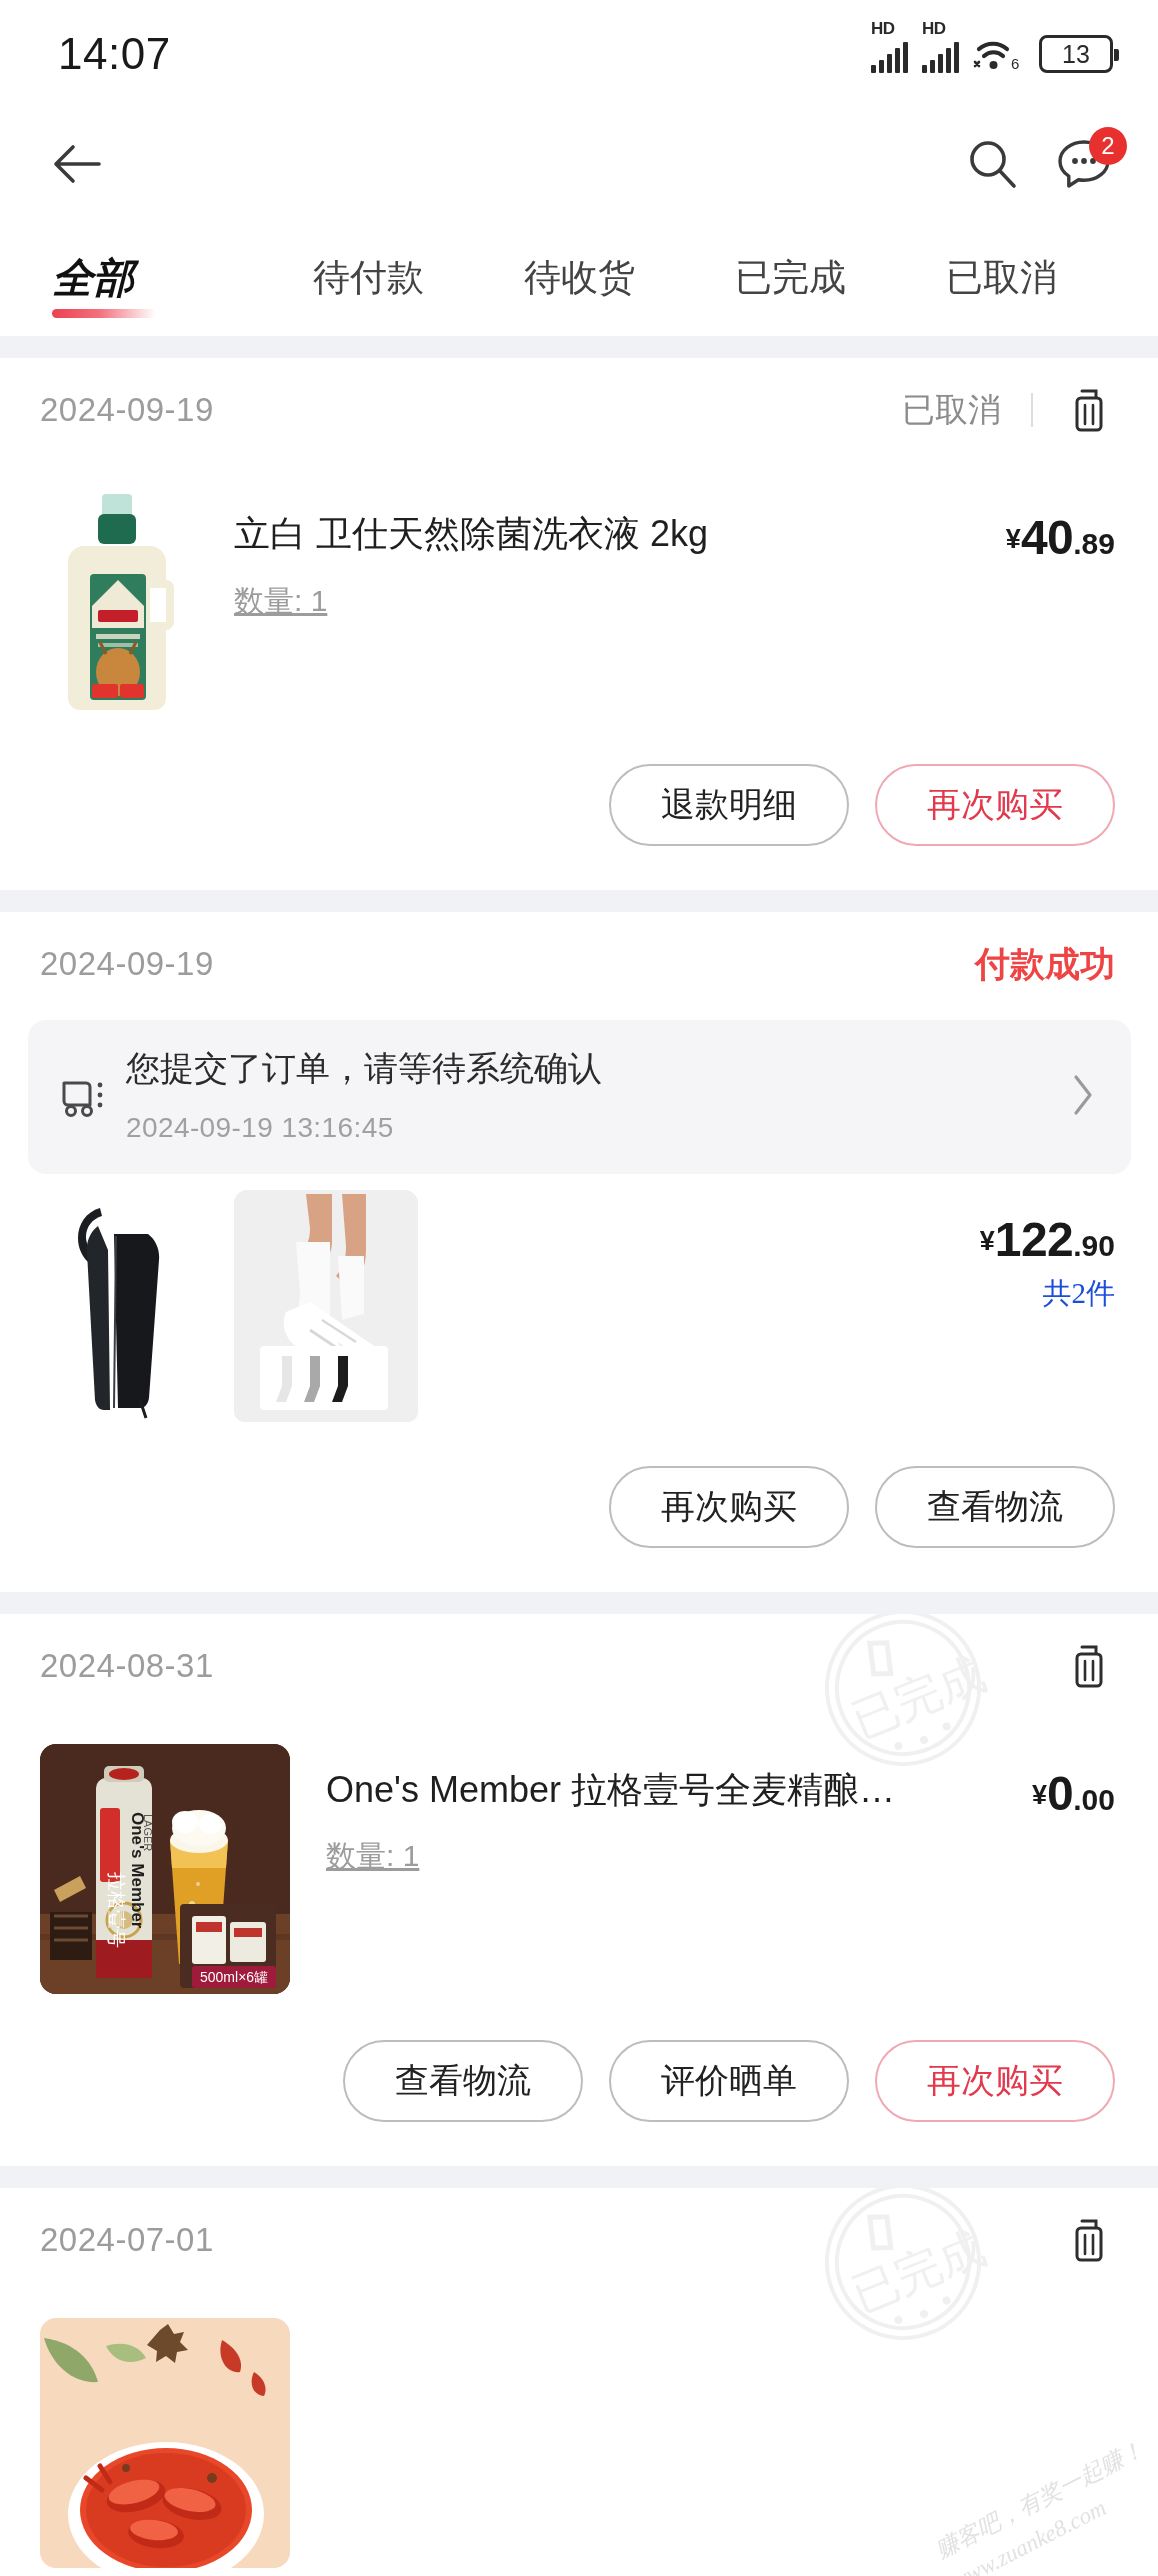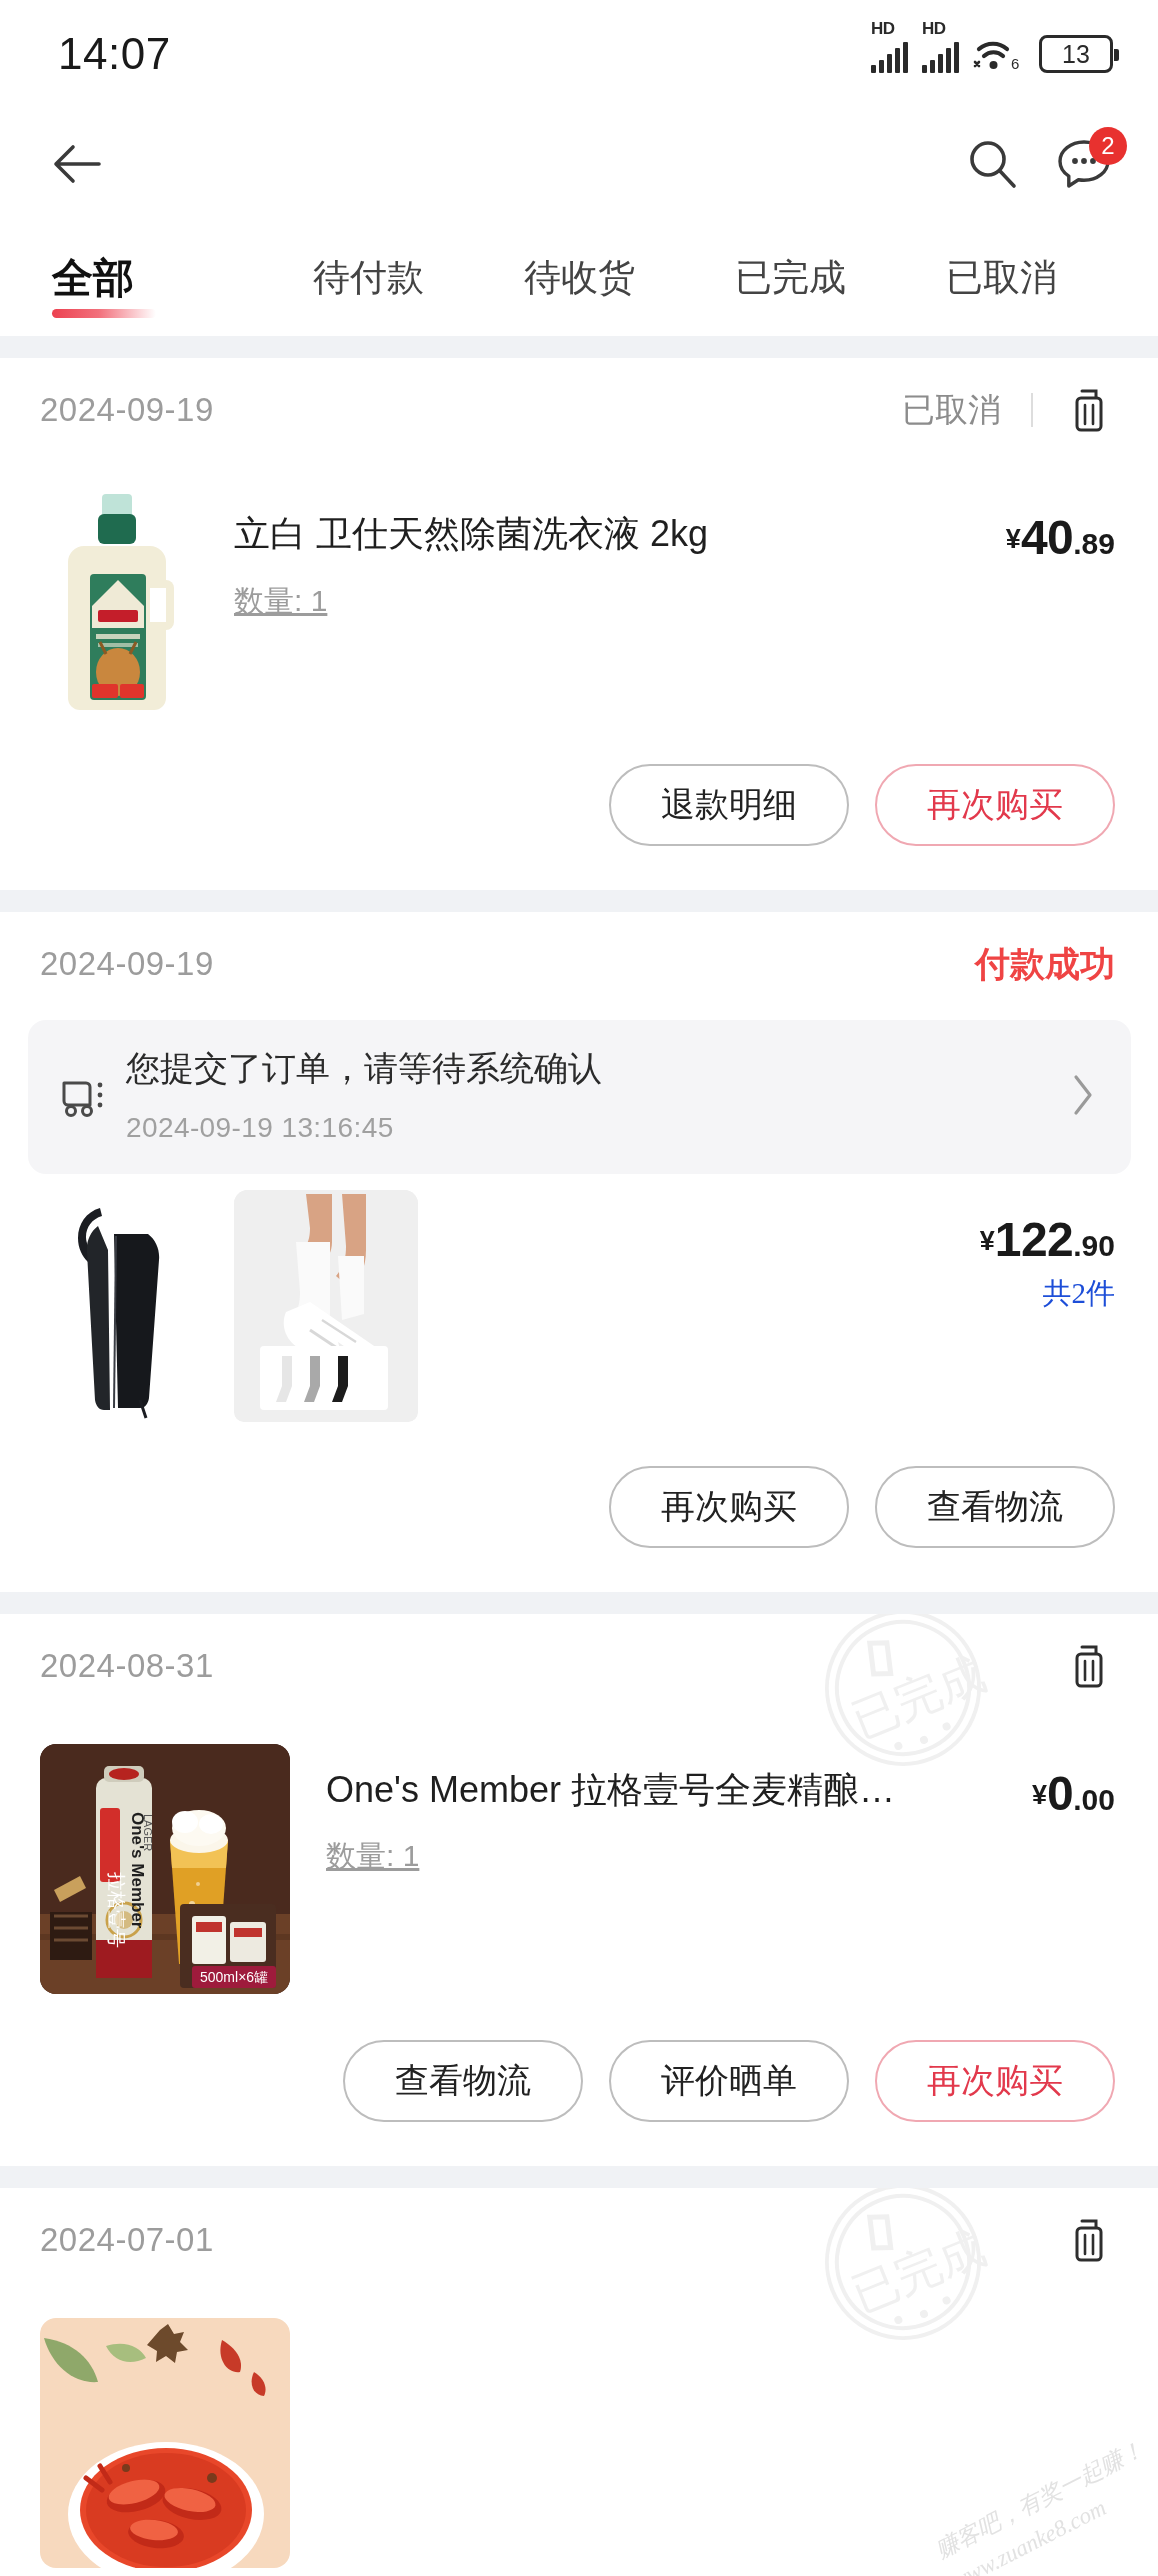--- a/index.html
+++ b/index.html
@@ -60,21 +60,21 @@
     font-weight:400; line-height:1;
   }
 
   
   .tabs {
     height:116px; background:#fff; display:flex; align-items:center;
     padding:0 52px; position:relative;
   }
   .tab { flex:1; text-align:center; position:relative; height:100%;
          display:flex; flex-direction:column; align-items:center; justify-content:center; }
-  .tab:first-child { text-align:left; align-items:flex-start; }
+  .tab:first-child { text-align:left; align-items:flex-start;font-style:italic; }
   .tab-label { font-size:37px; color:#444; }
   .tab.active .tab-label { font-size:41px; color:#111; font-weight:700; }
   .tab-underline {
     position:absolute; bottom:18px; left:0; width:104px; height:9px; border-radius:5px;
     background:linear-gradient(90deg,#EC4150 0%,#F2707C 45%,rgba(255,255,255,0) 100%);
   }
 
   
   .list { background:#F0F2F5; }
   .gap { height:22px; background:#F0F2F5; }

